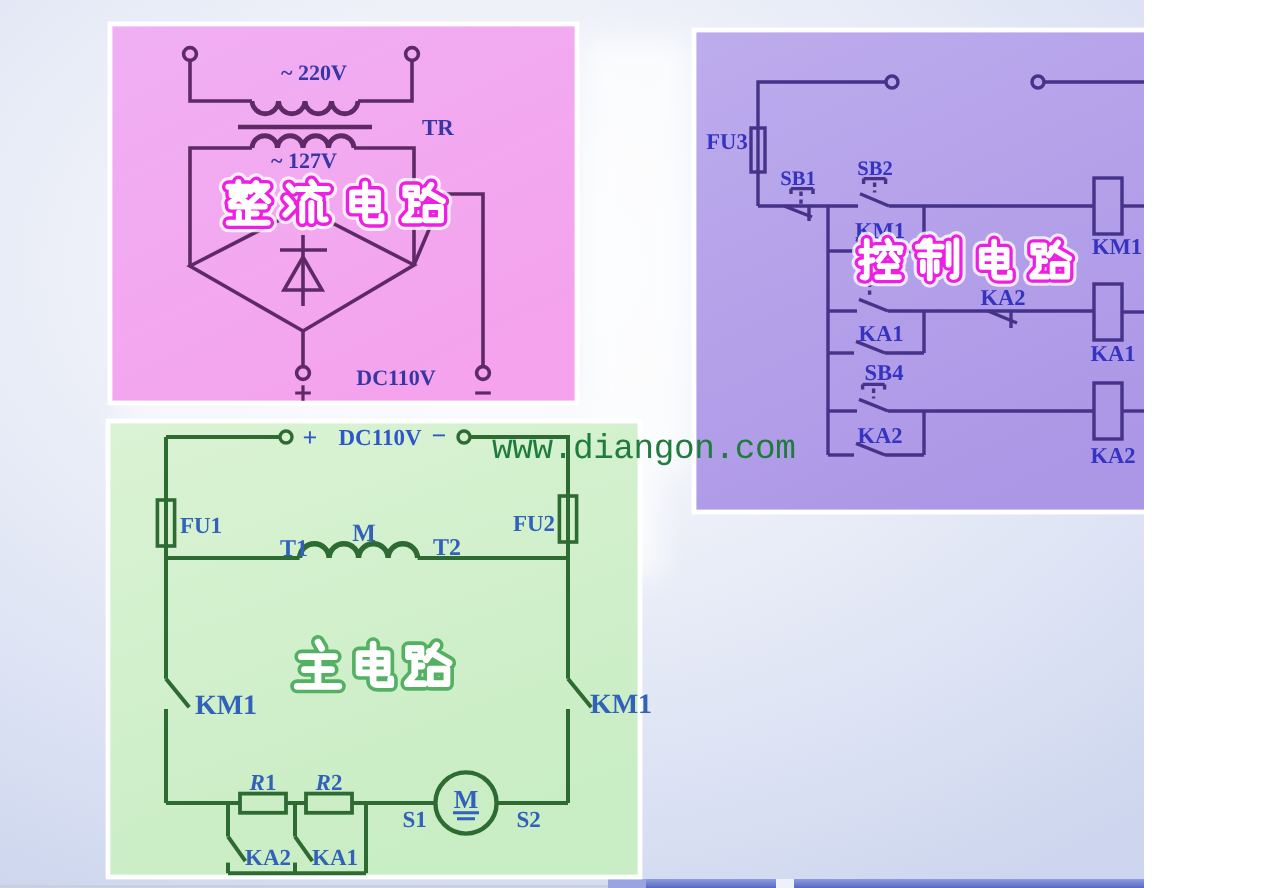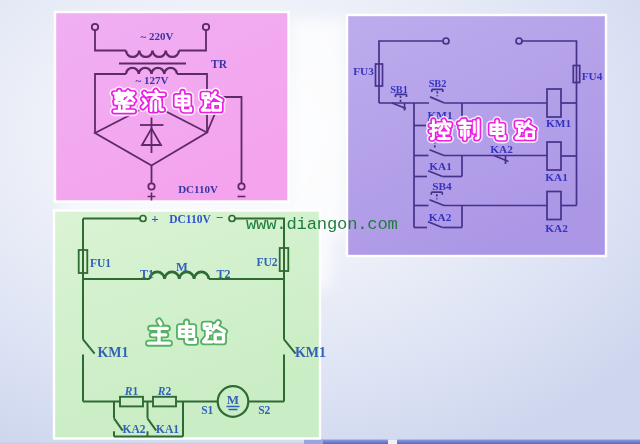--- a/index.html
+++ b/index.html
@@ -1,15 +1,15 @@
 <!DOCTYPE html>
 <html><head><meta charset="utf-8">
 <style>
 html,body{margin:0;padding:0;}
-#c{position:relative;width:640px;height:444px;overflow:hidden;font-family:"Liberation Serif",serif;}
+#c{position:relative;width:572px;height:444px;overflow:hidden;font-family:"Liberation Serif",serif;}
 </style></head>
 <body>
 <div id="c">
 <svg width="640" height="444" viewBox="0 0 640 444">
 <defs>
 <radialGradient id="bg" cx="0.38" cy="0.3" r="0.8">
 <stop offset="0" stop-color="#fafbfd"></stop>
           <stop offset="0.4" stop-color="#edf0f8"></stop>
 <stop offset="0.75" stop-color="#dce2f4"></stop>
           <stop offset="1" stop-color="#cdd6ee"></stop>

